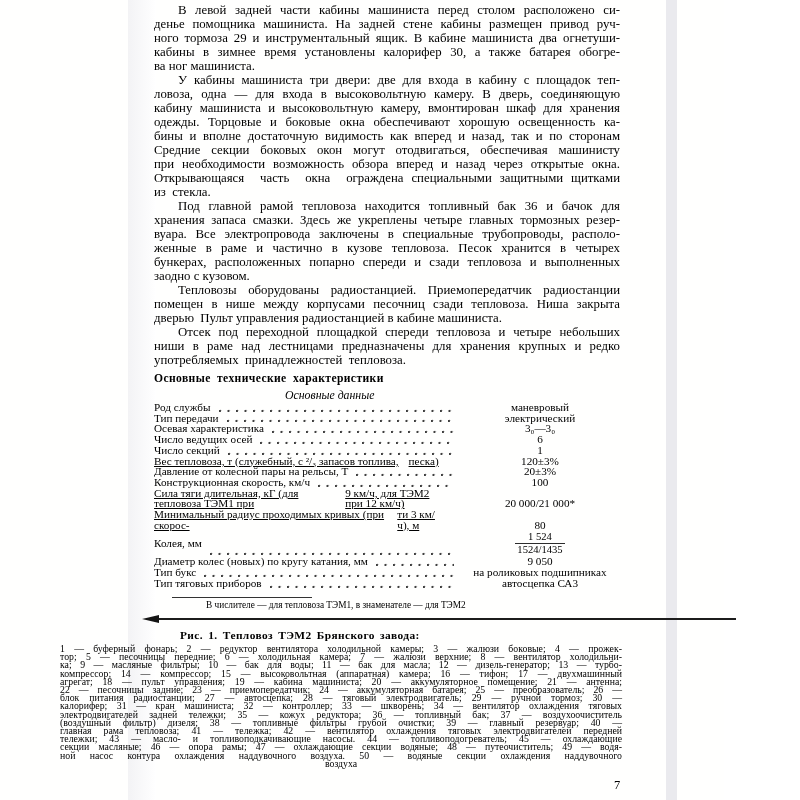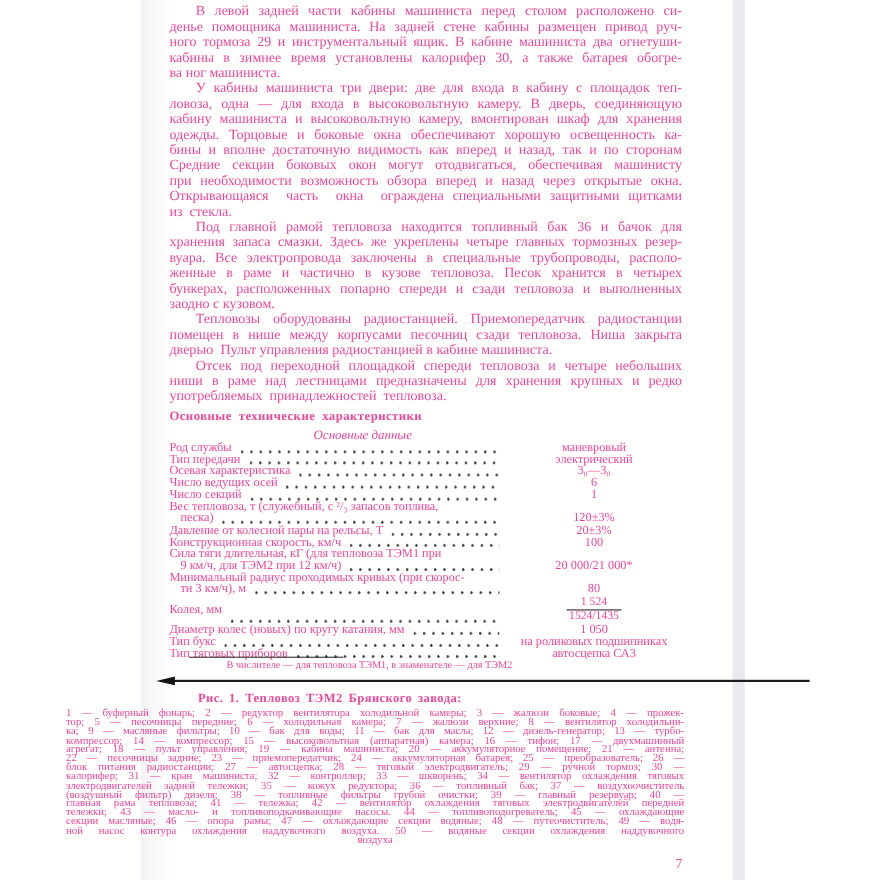--- a/index.html
+++ b/index.html
@@ -1,36 +1,36 @@
 <!DOCTYPE html>
 <html><head>
 <meta charset="utf-8">
 <style>
   html,body{width:800px;height:800px;margin:0;padding:0;overflow:hidden;background:#ffffff;}
   .page{position:relative;width:724px;height:800px;background:#fffffe;
-        font-family:"Liberation Serif","DejaVu Serif",serif;color:#ec4899;}
+        font-family:"Liberation Serif","DejaVu Serif",serif;color:#000000;}
   .gutter-left{position:absolute;left:128px;top:0;width:28px;height:800px;
         background:linear-gradient(to right,#f3f3f5,#ffffff);}
   .edge-right{position:absolute;left:666px;top:0;width:11px;height:800px;background:#eaeaee;}
 
   
   .body-text{position:absolute;left:154px;top:3px;width:466px;font-size:12.8px;line-height:14px;}
   .jline{text-align:justify;text-align-last:justify;}
   .para .jline:first-child{text-indent:24px;}
   .para .jline:last-child{text-align-last:left;}
 
   
   .specs-heading{position:absolute;left:154px;top:372px;width:466px;
         font-weight:bold;font-size:11.6px;letter-spacing:.4px;word-spacing:3px;}
   .specs-subheading{position:absolute;left:285px;top:388px;font-style:italic;font-size:11.8px;}
 
   
   .specs{position:absolute;left:154px;top:402px;width:466px;font-size:11.2px;line-height:10.7px;}
   .srow{display:flex;align-items:flex-end;min-height:10.7px;}
-  .lblcol{flex:1;display:flex;flex-direction:column;min-width:0;}
+  .lblcol{flex:1;display:flex;flex-direction:row;min-width:0;text-decoration:underline;}
   .l2{display:flex;align-items:flex-end;}
   .l2 .slbl{padding-left:10px;}
   .lead{flex:1;align-self:flex-end;height:9px;margin:0 6px 0 8px;
         background-image:radial-gradient(circle at 1.1px 6.8px,#3f3f3f 0.95px,transparent 1.4px);
         background-size:8.5px 9px;background-repeat:repeat-x;}
   .sval{width:160px;flex:none;text-align:center;}
   .frac-row{align-items:center;min-height:26px;}
   .frac{display:inline-block;text-align:center;font-size:10.6px;line-height:11.5px;}
   .ftop{display:block;}
   .fbot{display:block;border-top:1px solid #2c2c2c;padding:0 2px;}
@@ -168,21 +168,21 @@
       <span class="sval">80</span>
     </div>
     <div class="srow frac-row">
       <span class="slbl">Колея, мм</span>
         <span class="lead"></span>
       <span class="sval"><span class="frac"><span class="ftop">1 524</span><span class="fbot">1524/1435</span></span></span>
     </div>
     <div class="srow">
       <span class="slbl">Диаметр колес (новых) по кругу катания, мм</span>
         <span class="lead"></span>
-        <span class="sval">1 050</span>
+        <span class="sval">9 050</span>
     </div>
     <div class="srow">
       <span class="slbl">Тип букс</span>
         <span class="lead"></span>
         <span class="sval">на роликовых подшипниках</span>
     </div>
     <div class="srow">
       <span class="slbl">Тип тяговых приборов</span>
         <span class="lead"></span>
         <span class="sval">автосцепка СА3</span>

